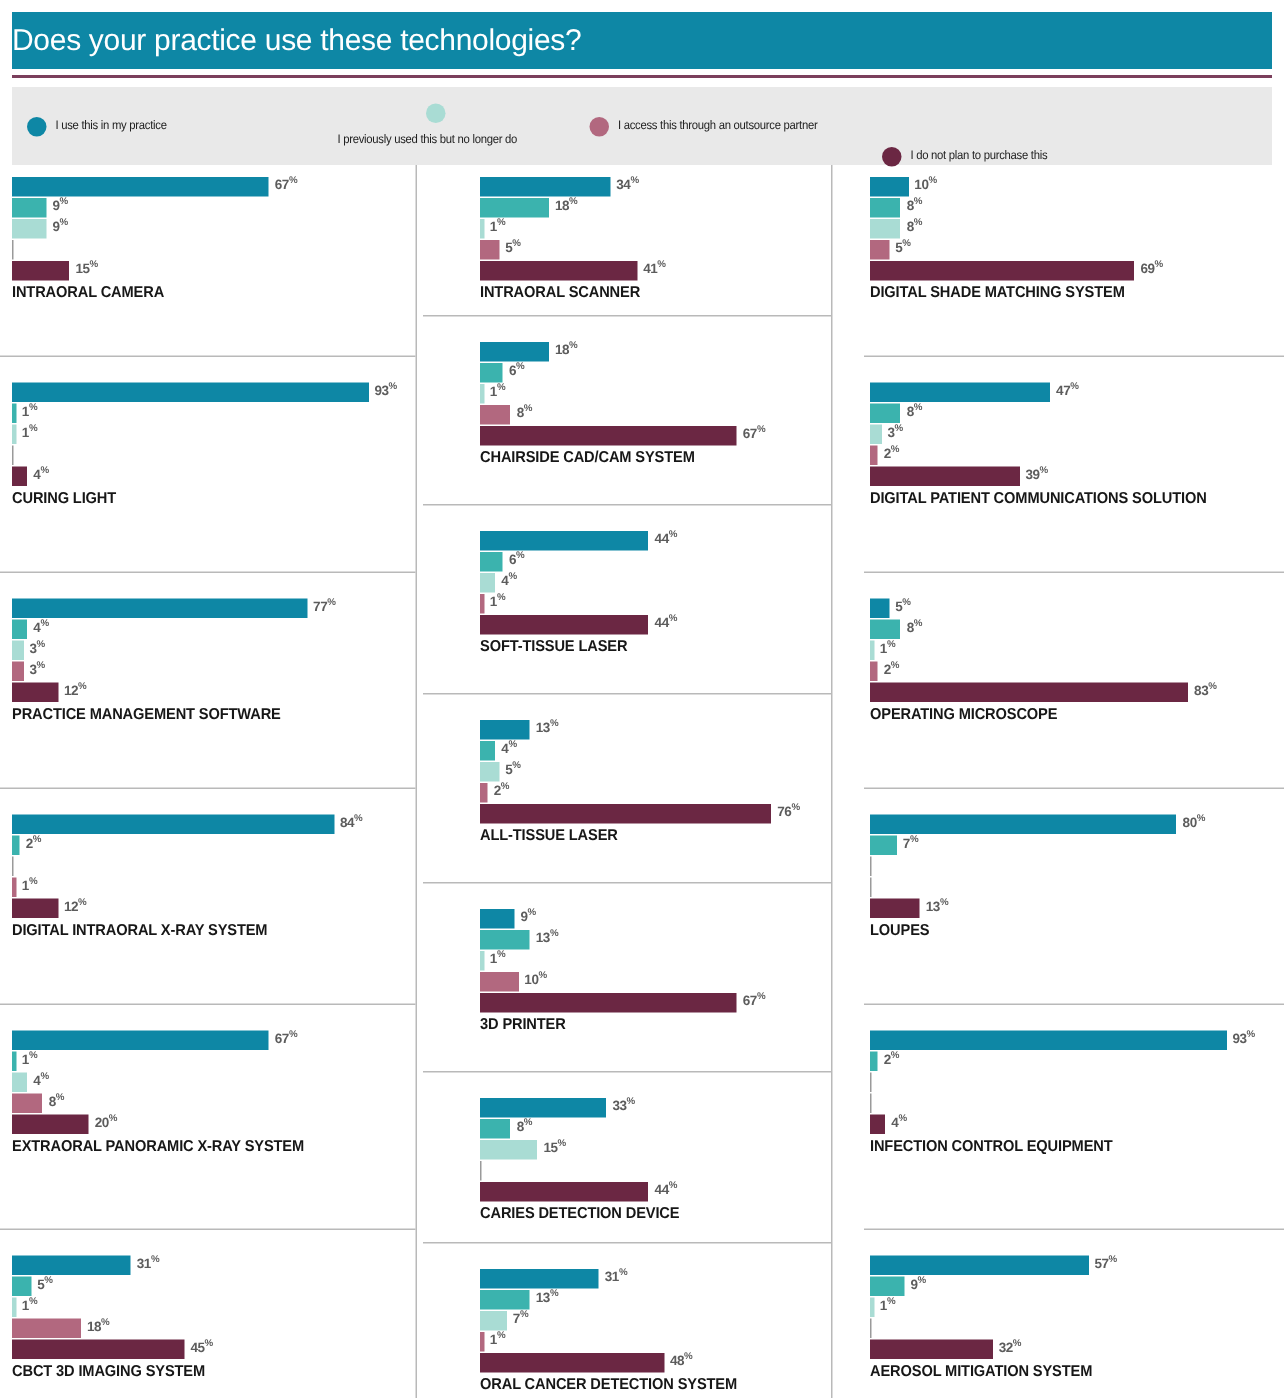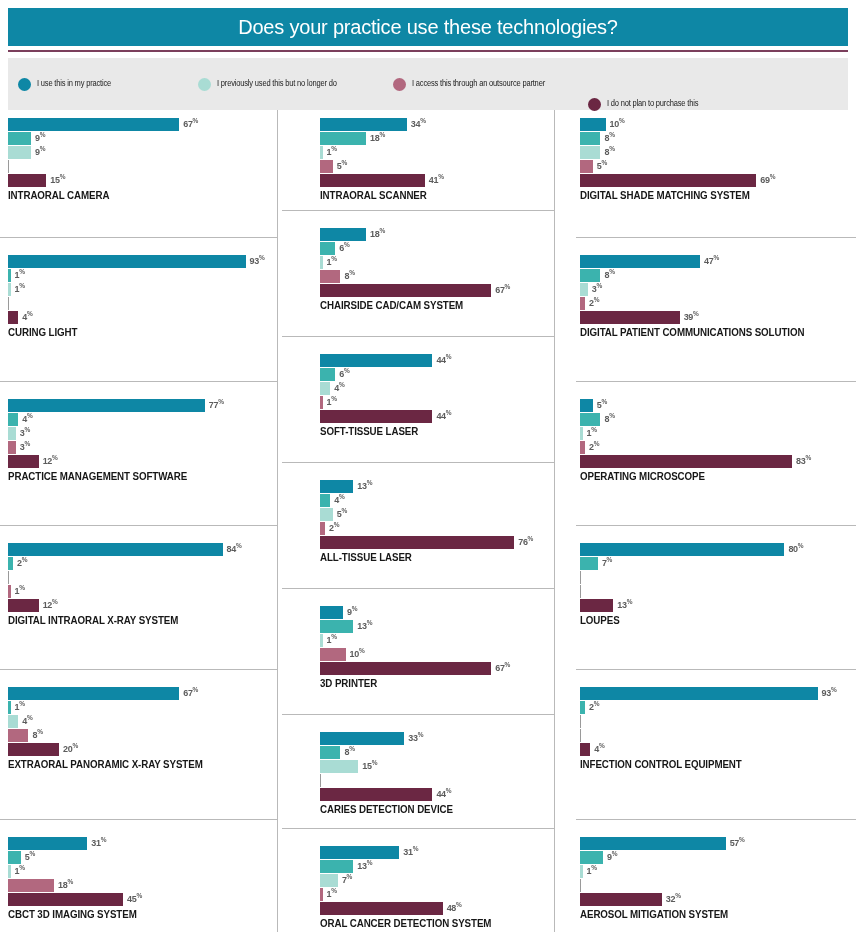--- a/index.html
+++ b/index.html
@@ -15,21 +15,21 @@
     overflow: hidden;
     background: #ffffff;
   }
 
   
   .header-band {
     position: absolute;
     left: 8px; top: 8px;
     width: 840px; height: 38px;
     background: #0e87a5;
-    display: flex; align-items: center; justify-content: center;
+    display: flex; align-items: center; justify-content: flex-start;
   }
   .header-title {
     color: #ffffff;
     font-size: 20px;
     font-weight: 400;
     letter-spacing: -0.2px;
     font-family: "Liberation Sans", sans-serif;
   }
   .header-rule {
     position: absolute;
@@ -48,21 +48,21 @@
     align-items: center;
   }
   .legend-item {
     display: flex;
     align-items: center;
     gap: 6px;
     padding-left: 10px;
   }
   .legend-item.i0 { width: 180px; }
   .legend-item.i1 { width: 175px; }
-  .legend-item.i2 { width: 195px; }
+  .legend-item.i2 { width: 195px; flex-direction: column; }
   .legend-item.i3 { width: 195px; }
   .legend-item.i4 { width: 175px; margin-top: 40px; }
   .legend-dot {
     width: 13px; height: 13px;
     border-radius: 50%;
     flex: 0 0 13px;
   }
   .legend-label {
     font-size: 8.2px;
     color: #1c1c1c;

